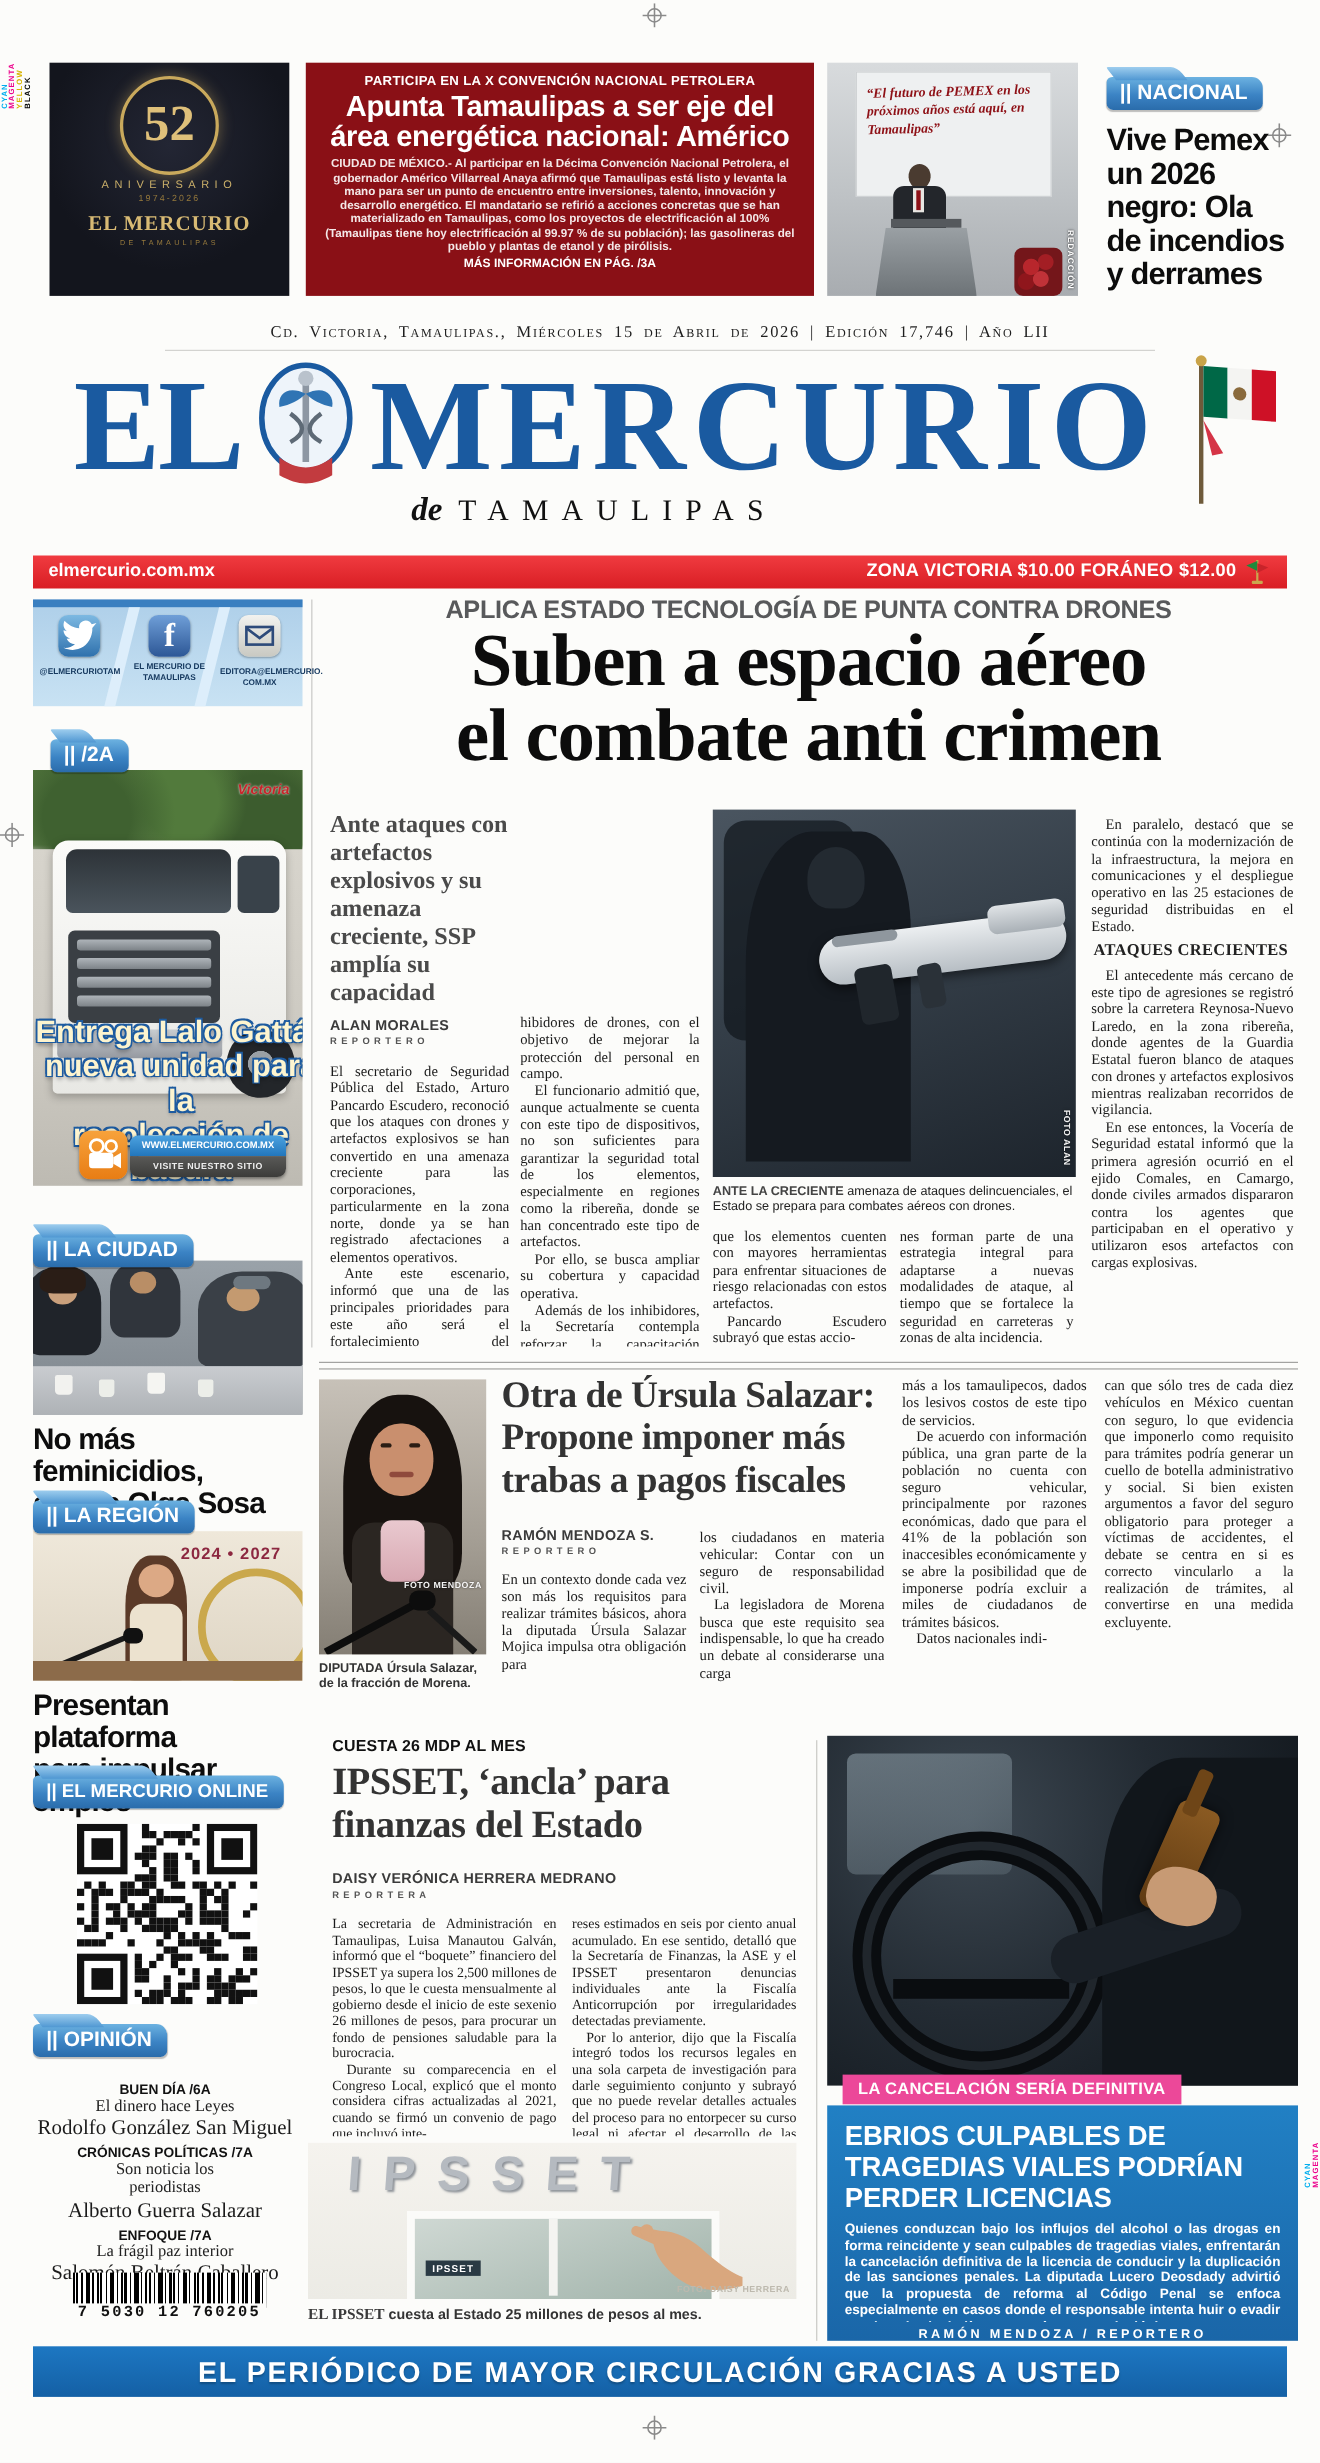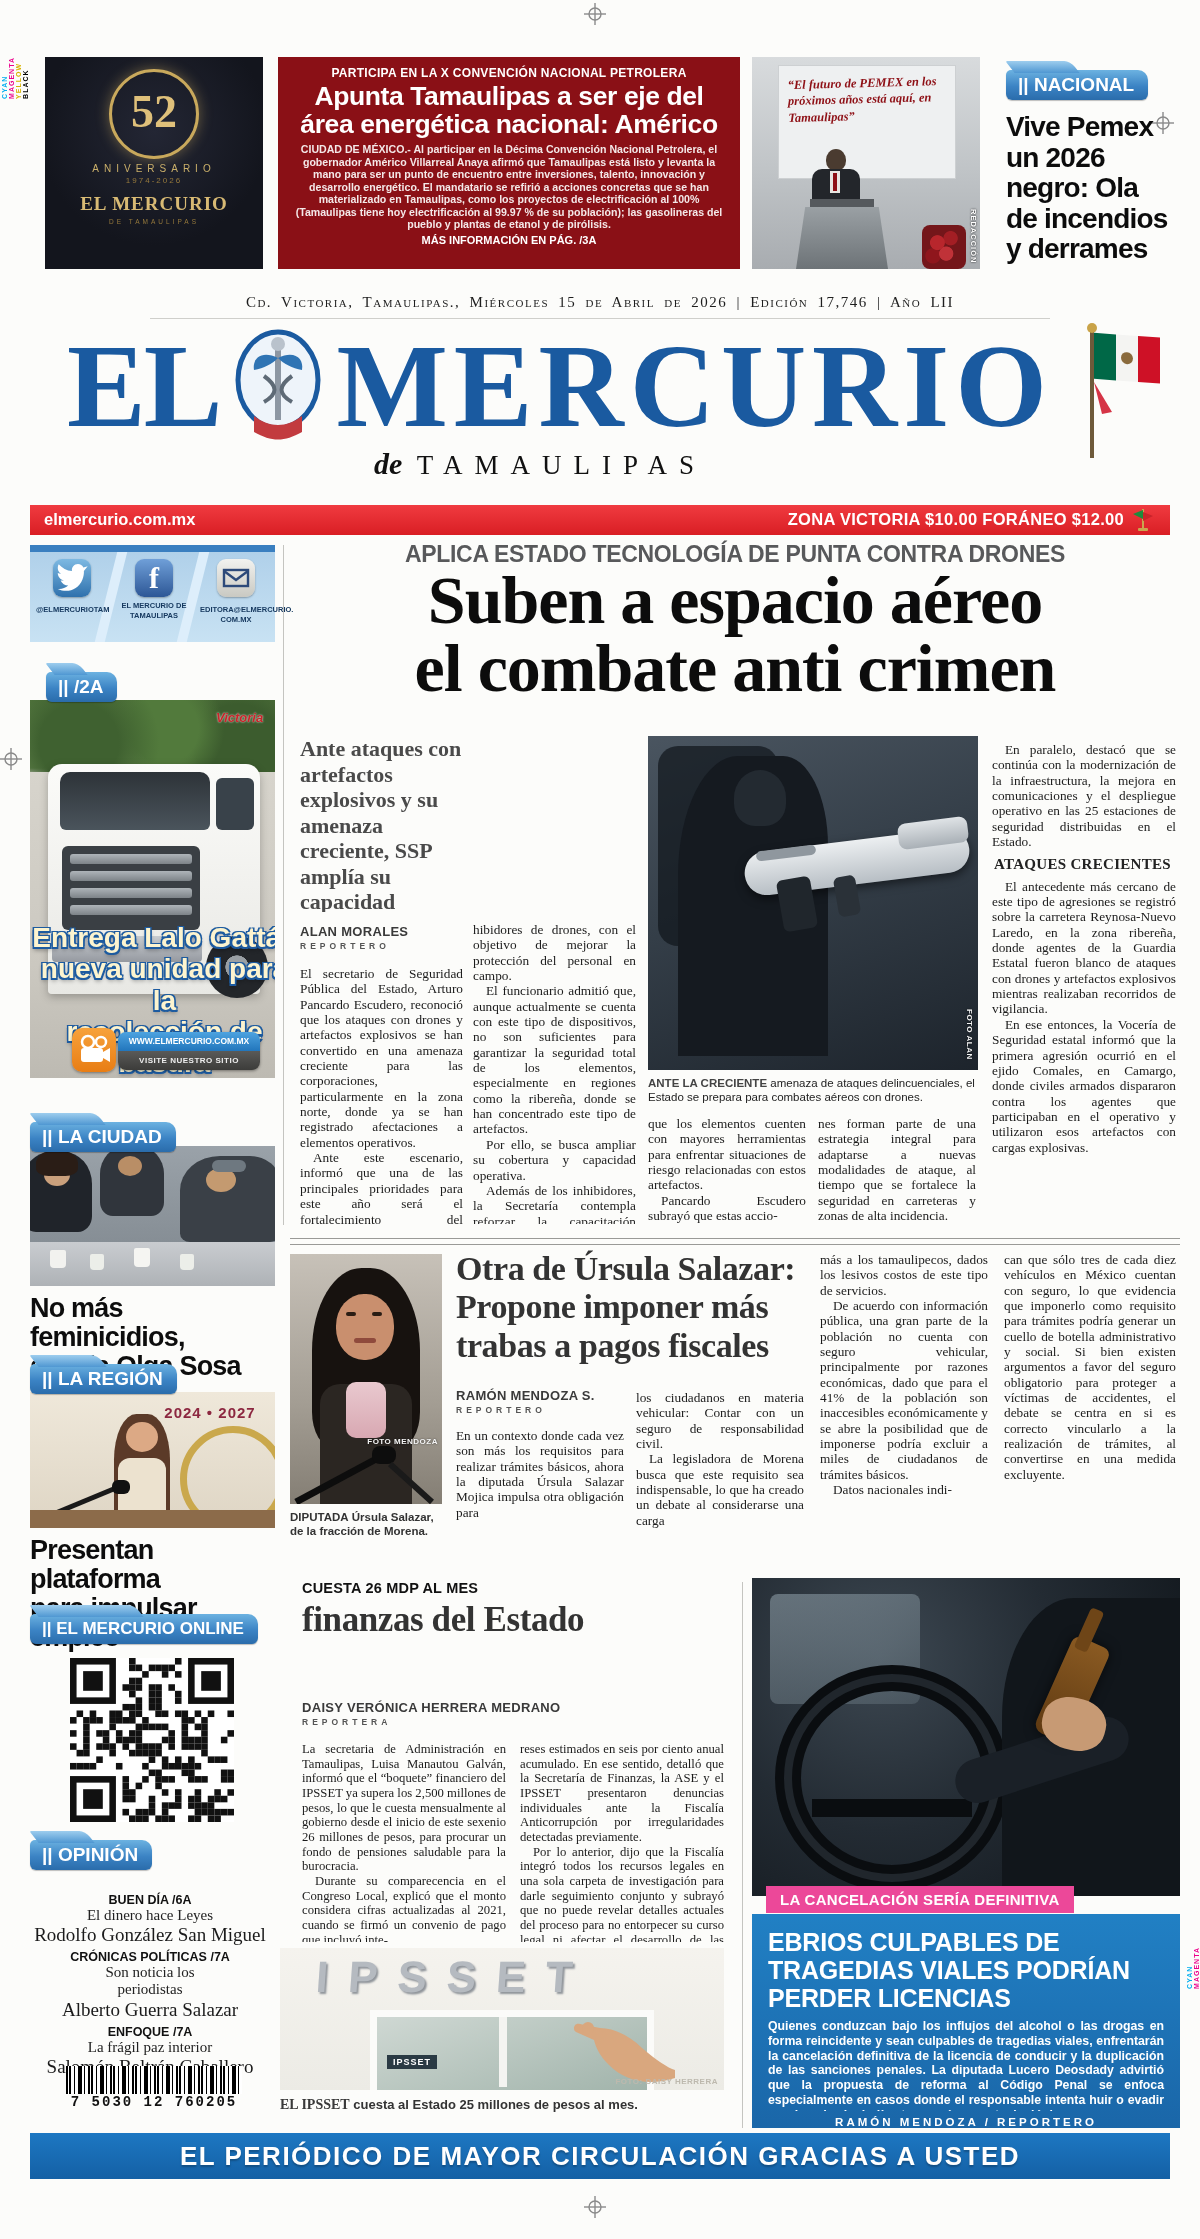--- a/index.html
+++ b/index.html
@@ -601,20 +601,21 @@
     <p>más a los tamaulipecos, dados los lesivos costos de este tipo de servicios.</p>
       <p>De acuerdo con información pública, una gran parte de la población no cuenta con seguro vehicular, principalmente por razones económicas, dado que para el 41% de la población son inaccesibles económicamente y se abre la posibilidad que de imponerse podría excluir a miles de ciudadanos de trámites básicos.</p>
       <p>Datos nacionales indi-</p>
   </div>
   <div class="bodycol" style="left:1004px;top:1252px;width:172px;height:312px;">
     <p>can que sólo tres de cada diez vehículos en México cuentan con seguro, lo que evidencia que imponerlo como requisito para trámites podría generar un cuello de botella administrativo y social. Si bien existen argumentos a favor del seguro obligatorio para proteger a víctimas de accidentes, el debate se centra en si es correcto vincularlo a la realización de trámites, al convertirse en una medida excluyente.</p>
   </div>
 
   <div class="abs" style="left:302px;top:1580px;font-weight:800;font-size:14.5px;color:#111;letter-spacing:.2px;">CUESTA 26 MDP AL MES</div>
   <div class="abs slabhead" style="left:302px;top:1600px;width:440px;font-size:35px;line-height:1.12;letter-spacing:-.4px;">
+    <div>IPSSET, ‘ancla’ para</div>
     <div>finanzas del Estado</div>
   </div>
   <div class="abs" style="left:302px;top:1700px;">
     <div class="byl-name">DAISY VERÓNICA HERRERA MEDRANO</div>
     <div class="byl-role">REPORTERA</div>
   </div>
   <div class="bodycol" style="left:302px;top:1742px;width:204px;height:200px;font-size:12.7px;">
     <p>La secretaria de Administración en Tamaulipas, Luisa Manautou Galván, informó que el “boquete” financiero del IPSSET ya supera los 2,500 millones de pesos, lo que le cuesta mensualmente al gobierno desde el inicio de este sexenio 26 millones de pesos, para procurar un fondo de pensiones saludable para la burocracia.</p>
       <p>Durante su comparecencia en el Congreso Local, explicó que el monto considera cifras actualizadas al 2021, cuando se firmó un convenio de pago que incluyó inte-</p>
   </div>

